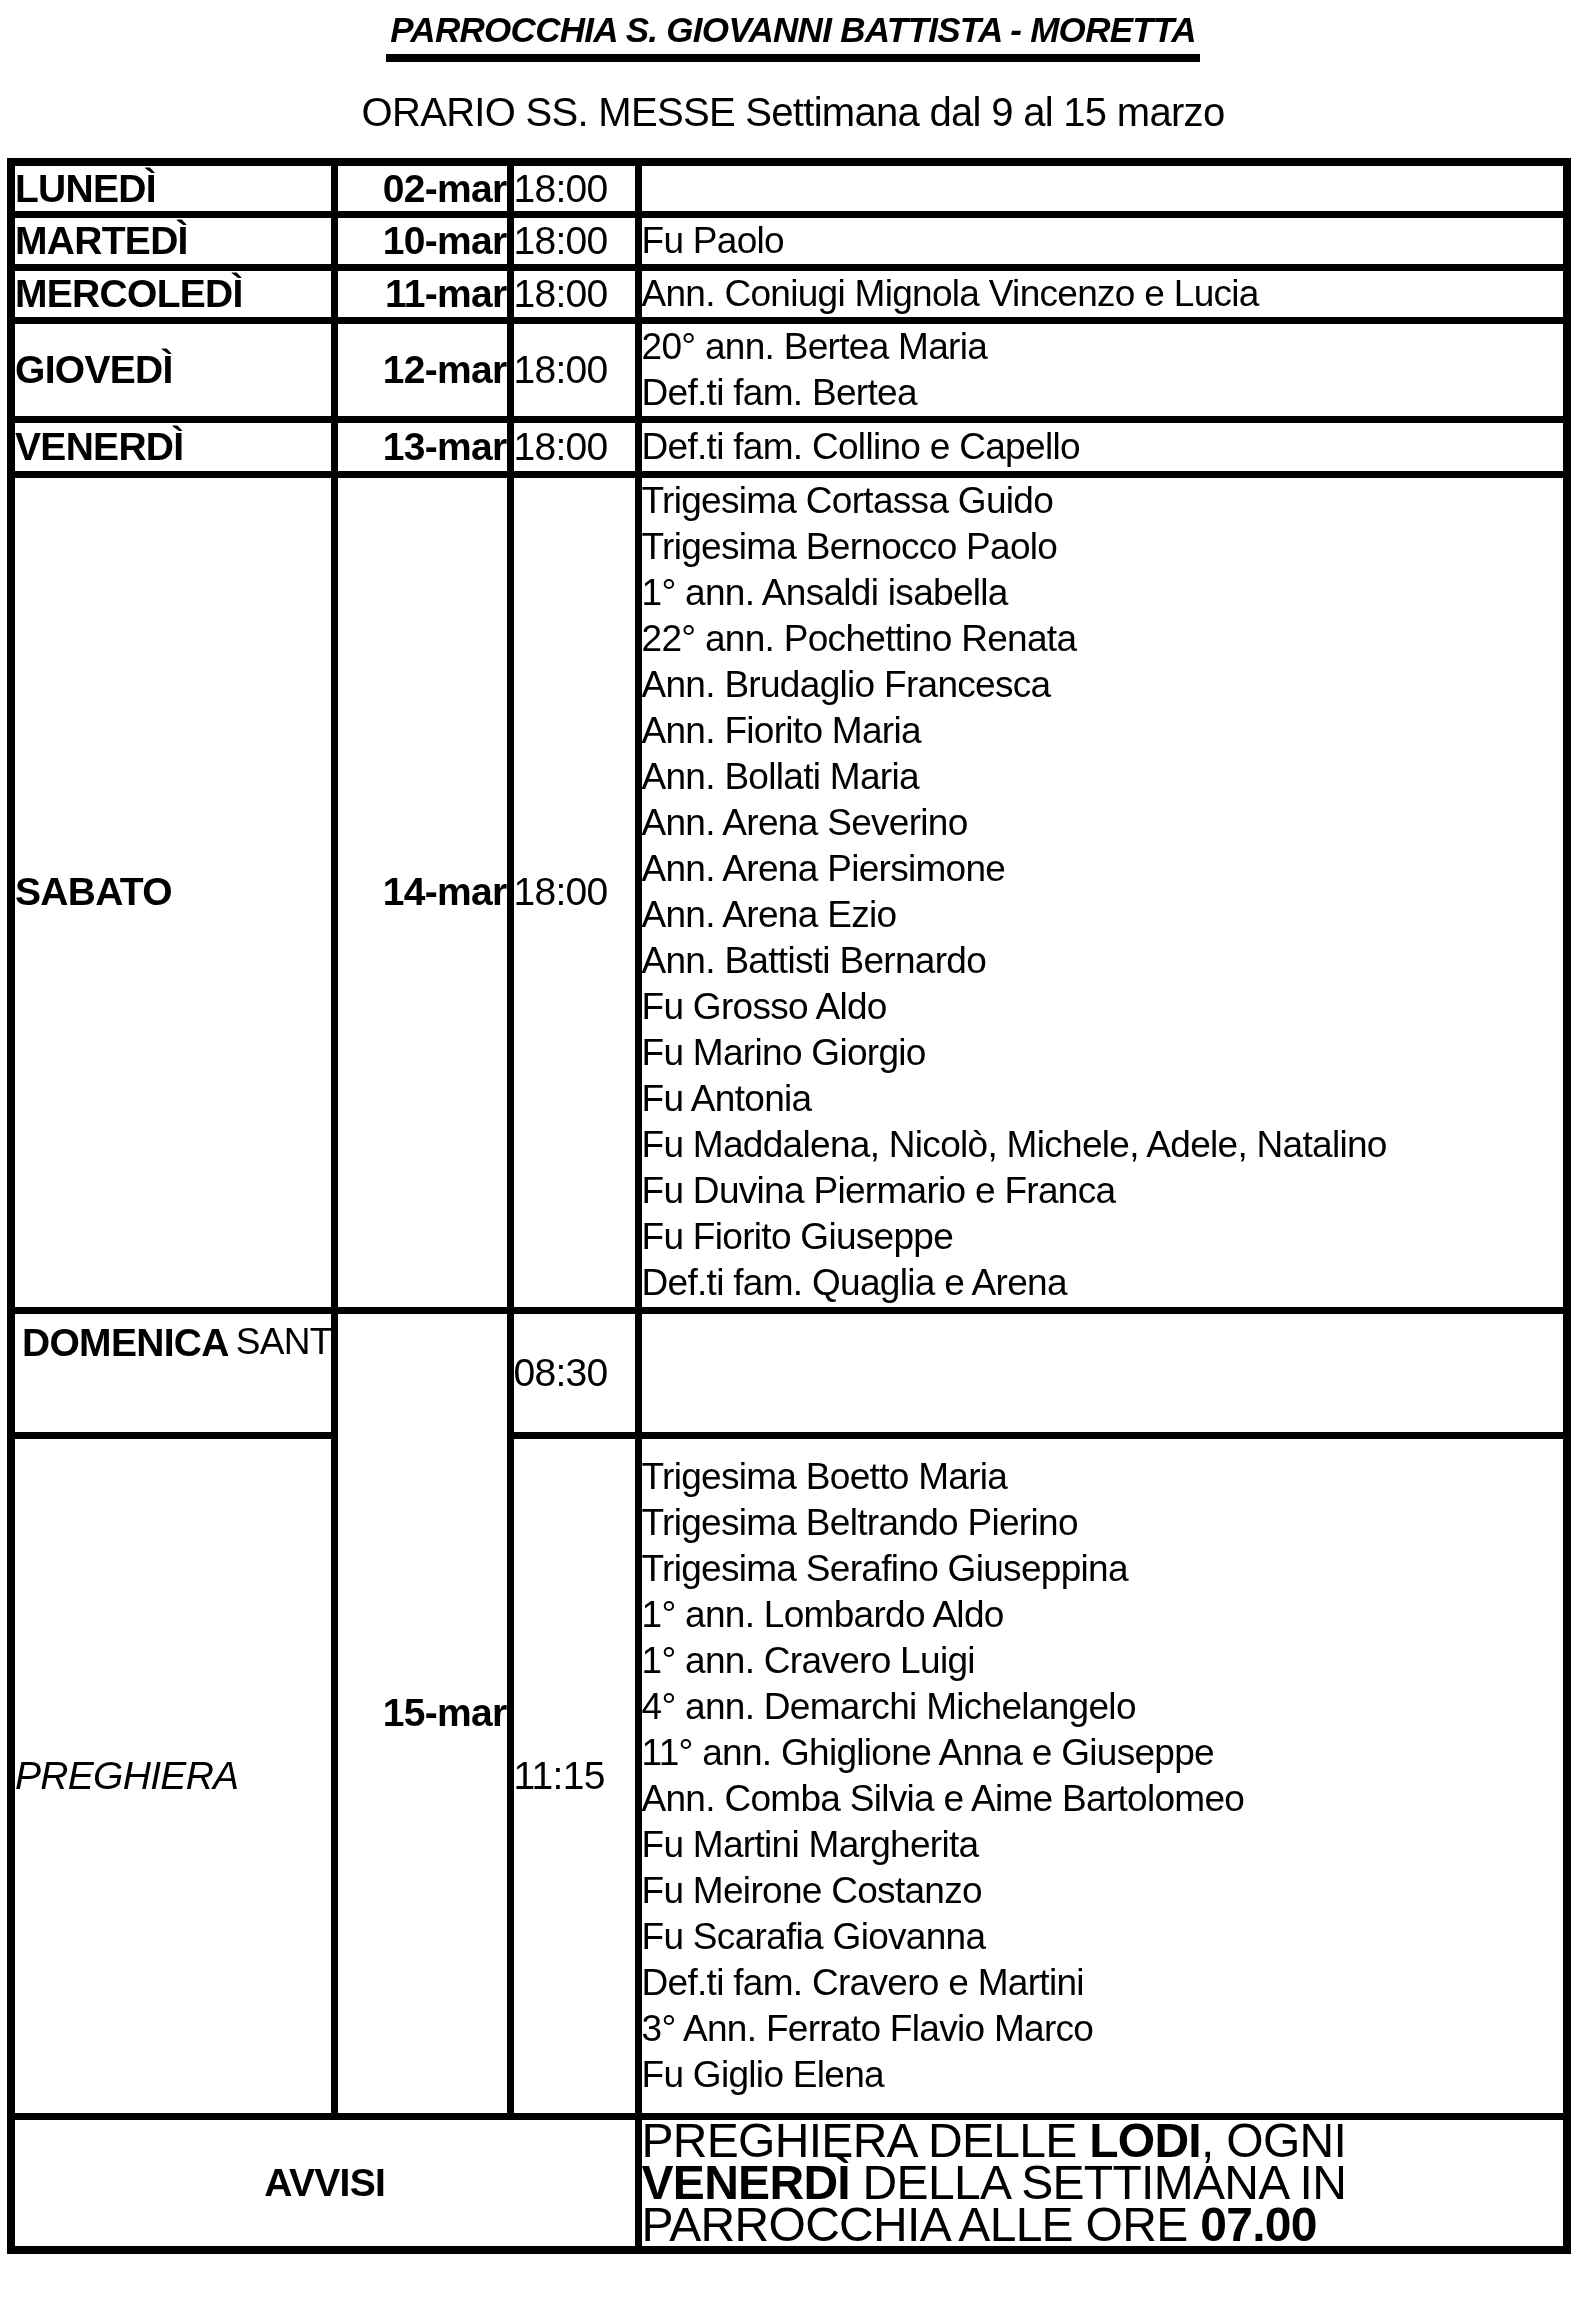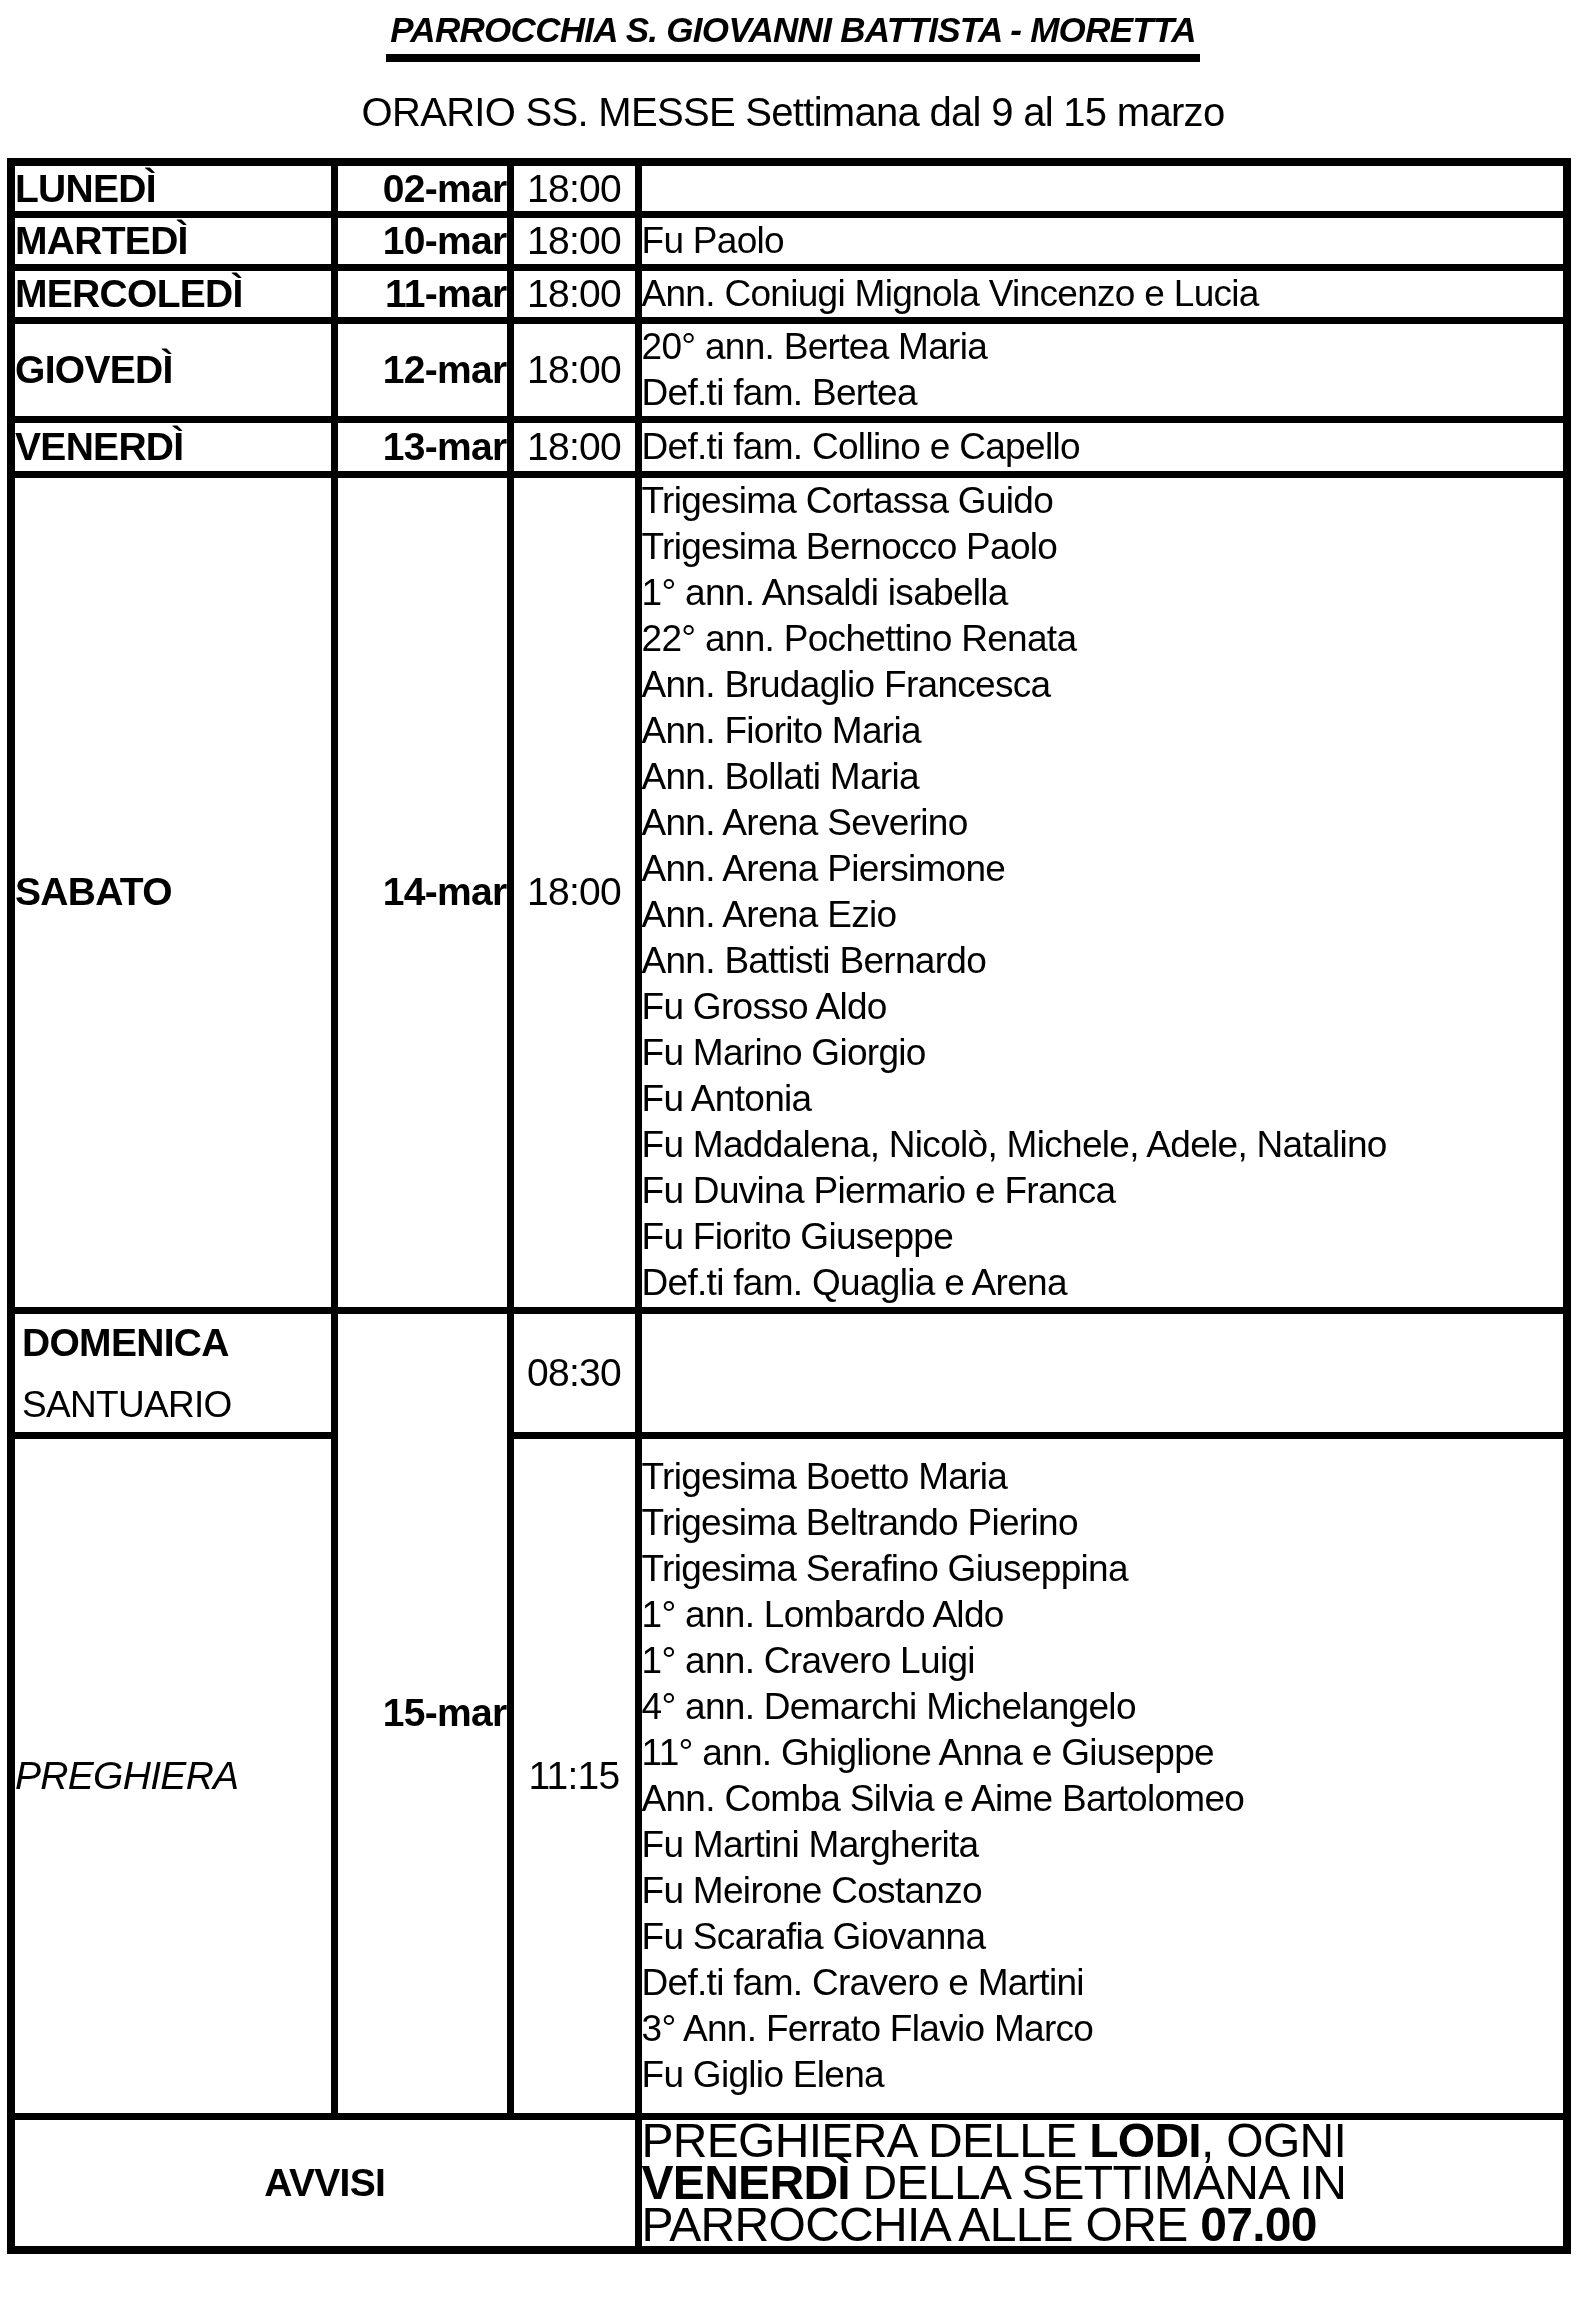--- a/index.html
+++ b/index.html
@@ -58,36 +58,35 @@
   td.date-cell {
     font-weight: bold;
     font-size: 39px;
     letter-spacing: -0.7px;
     text-align: right;
     padding-right: 11px;
   }
   td.time-cell {
     font-size: 39px;
     letter-spacing: -0.7px;
-    text-align: center;
     margin-top: 28px;
   }
   td.intentions-cell {
     font-size: 37px;
     letter-spacing: -0.7px;
     padding-left: 9.7px;
     line-height: 46px;
   }
   td.intentions-cell .intent-line {
     white-space: nowrap;
   }
   .sunday-day-cell {
     height: 118px;
     display: flex;
-    flex-direction: column;
+    flex-direction: row;
     justify-content: space-between;
     padding: 7px 0 5.5px 0;
     box-sizing: border-box;
   }
   .sunday-name {
     font-weight: bold;
     font-size: 39px;
     letter-spacing: -0.7px;
   }
   .sanctuary-name {

